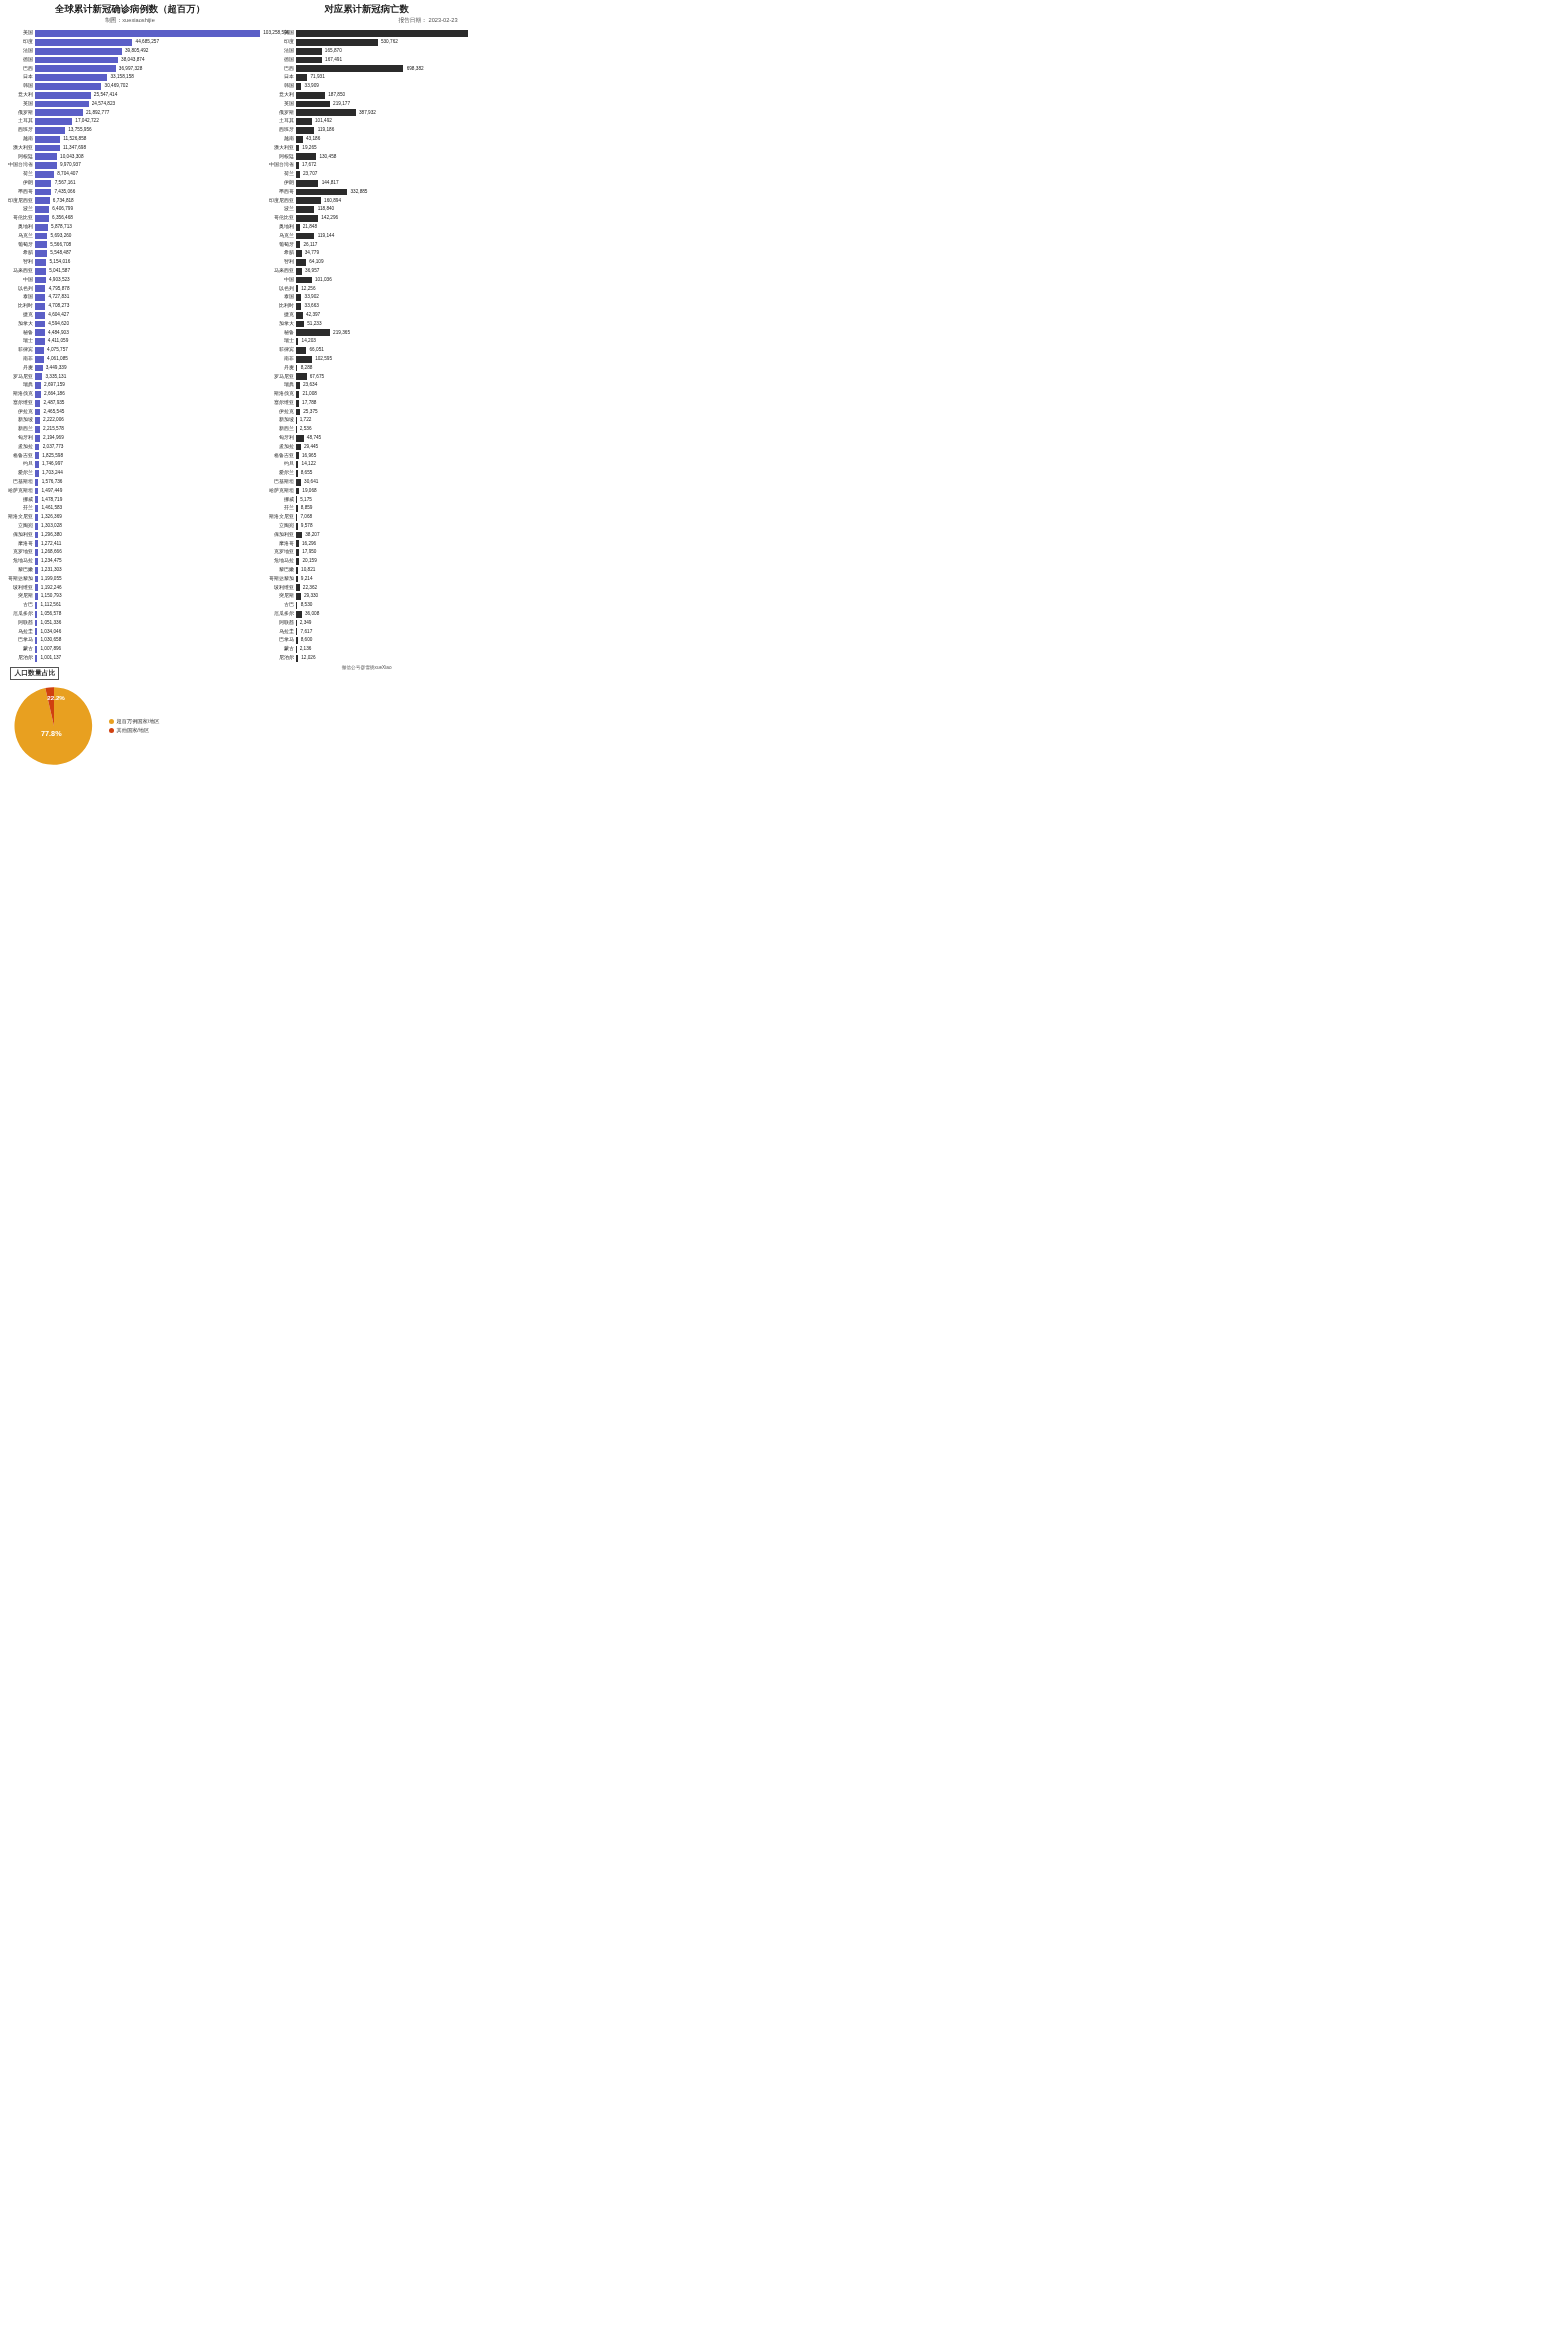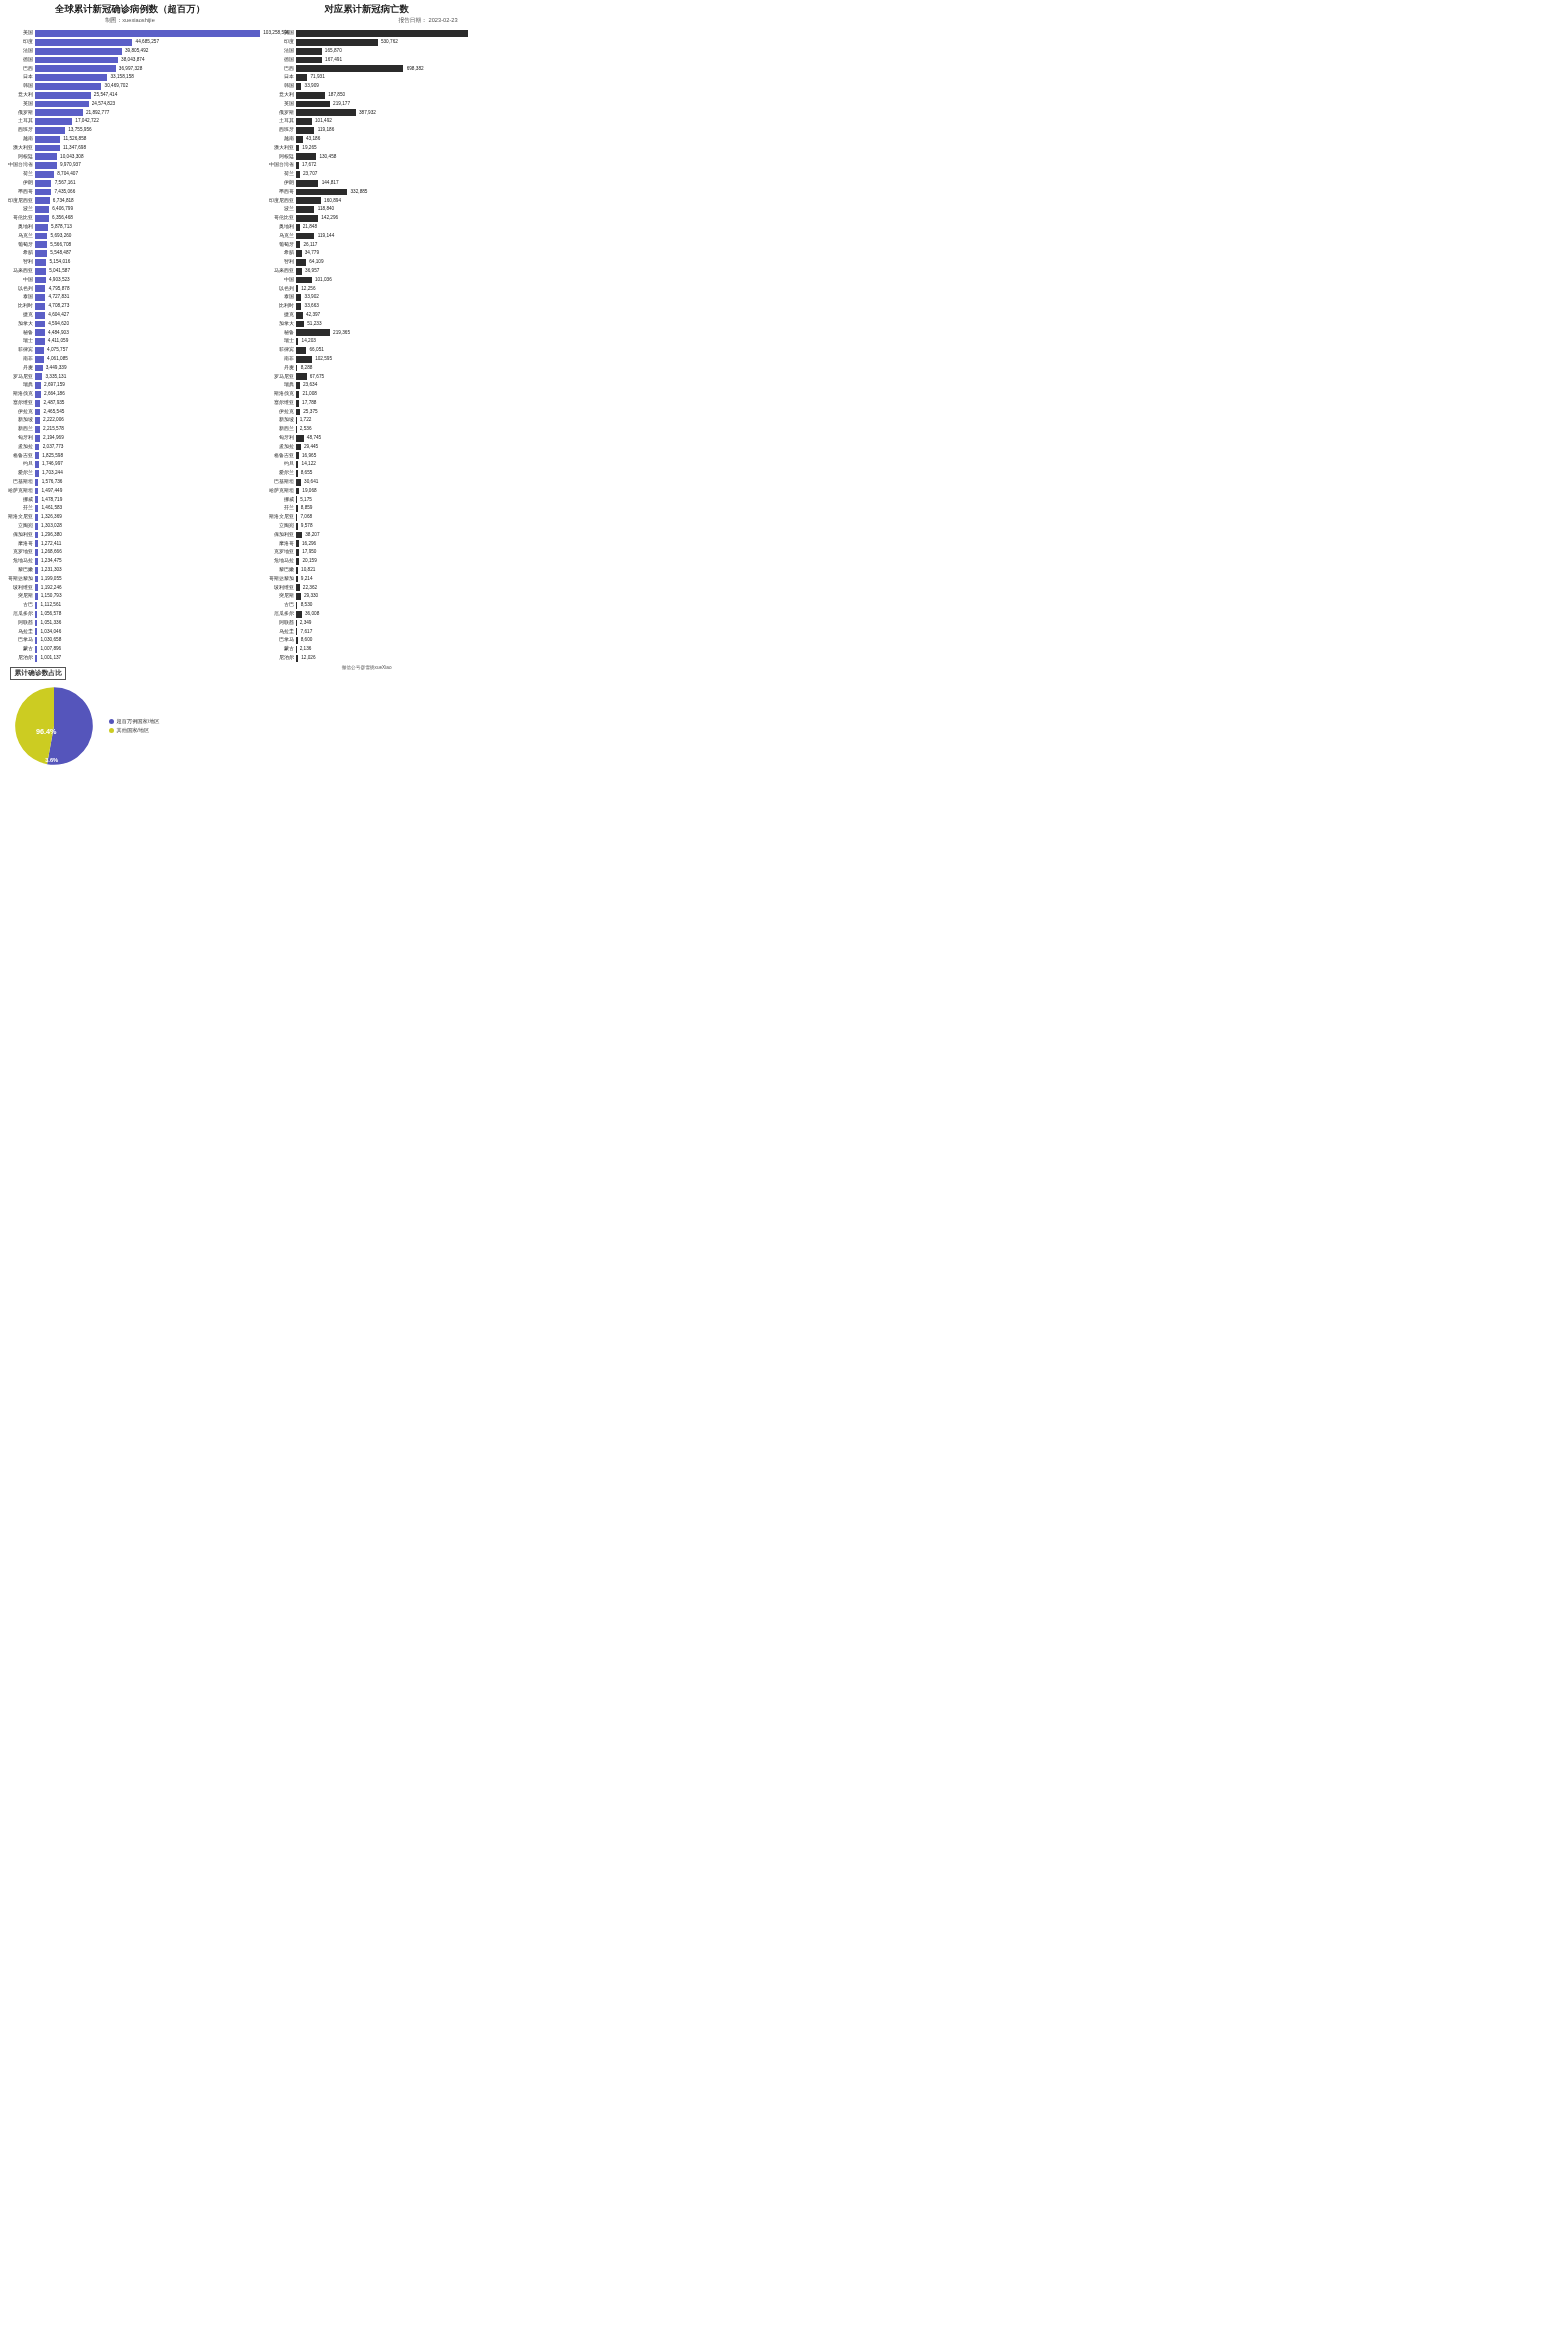--- a/index.html
+++ b/index.html
@@ -682,45 +682,45 @@
     </div>
         <div class="bar-row">
       <div class="bar-label">尼泊尔</div>
       <div class="bar-track">
         <div class="bar-fill" style="width:0.9695434944709107%;"></div>
         <span class="bar-value" style="--bar-width:0.9695434944709107%;">1,001,137</span>
       </div>
     </div>
       </div>
 
-
     <div class="pie-section">
-      <div class="bracket-label">累计确诊数占比</div>
+      <div class="bracket-label">人口数量占比</div>
       <div class="pie-container">
         <div class="pie-svg-wrap">
           <svg width="88" height="88" viewBox="0 0 170 170">
 
-            <path d="M85,85 L85,10 A75,75 0 1,1 71.6,158.8 Z" fill="#5555bb"></path>
-            <path d="M85,85 L71.6,158.8 A75,75 0 0,1 85,10 Z" fill="#cccc22"></path>
-            <text x="50" y="100" font-size="14" fill="white" font-weight="bold">96.4%</text>
-            <text x="68" y="155" font-size="11" fill="white" font-weight="bold">3.6%</text>
+            <path d="M85,85 L85,10 A75,75 0 1,1 68.2,11.6 Z" fill="#e8a020"></path>
+            <path d="M85,85 L68.2,11.6 A75,75 0 0,1 85,10 Z" fill="#d04010"></path>
+            <text x="60" y="105" font-size="14" fill="white" font-weight="bold">77.8%</text>
+            <text x="72" y="35" font-size="12" fill="white" font-weight="bold">22.2%</text>
           </svg>
         </div>
         <div class="pie-legend">
           <div class="pie-legend-item">
-            <div class="legend-dot" style="background:#5555bb;"></div>
+            <div class="legend-dot" style="background:#e8a020;"></div>
             <span>超百万例国家/地区</span>
           </div>
           <div class="pie-legend-item">
-            <div class="legend-dot" style="background:#cccc22;"></div>
+            <div class="legend-dot" style="background:#d04010;"></div>
             <span>其他国家/地区</span>
           </div>
         </div>
       </div>
     </div>
+
 
 
   </div>
 
   <div class="right-panel">
     <div class="right-title">对应累计新冠病亡数</div>
     <div class="right-date">
       <span>报告日期：</span>
       <span>2023-02-23</span>
     </div>

